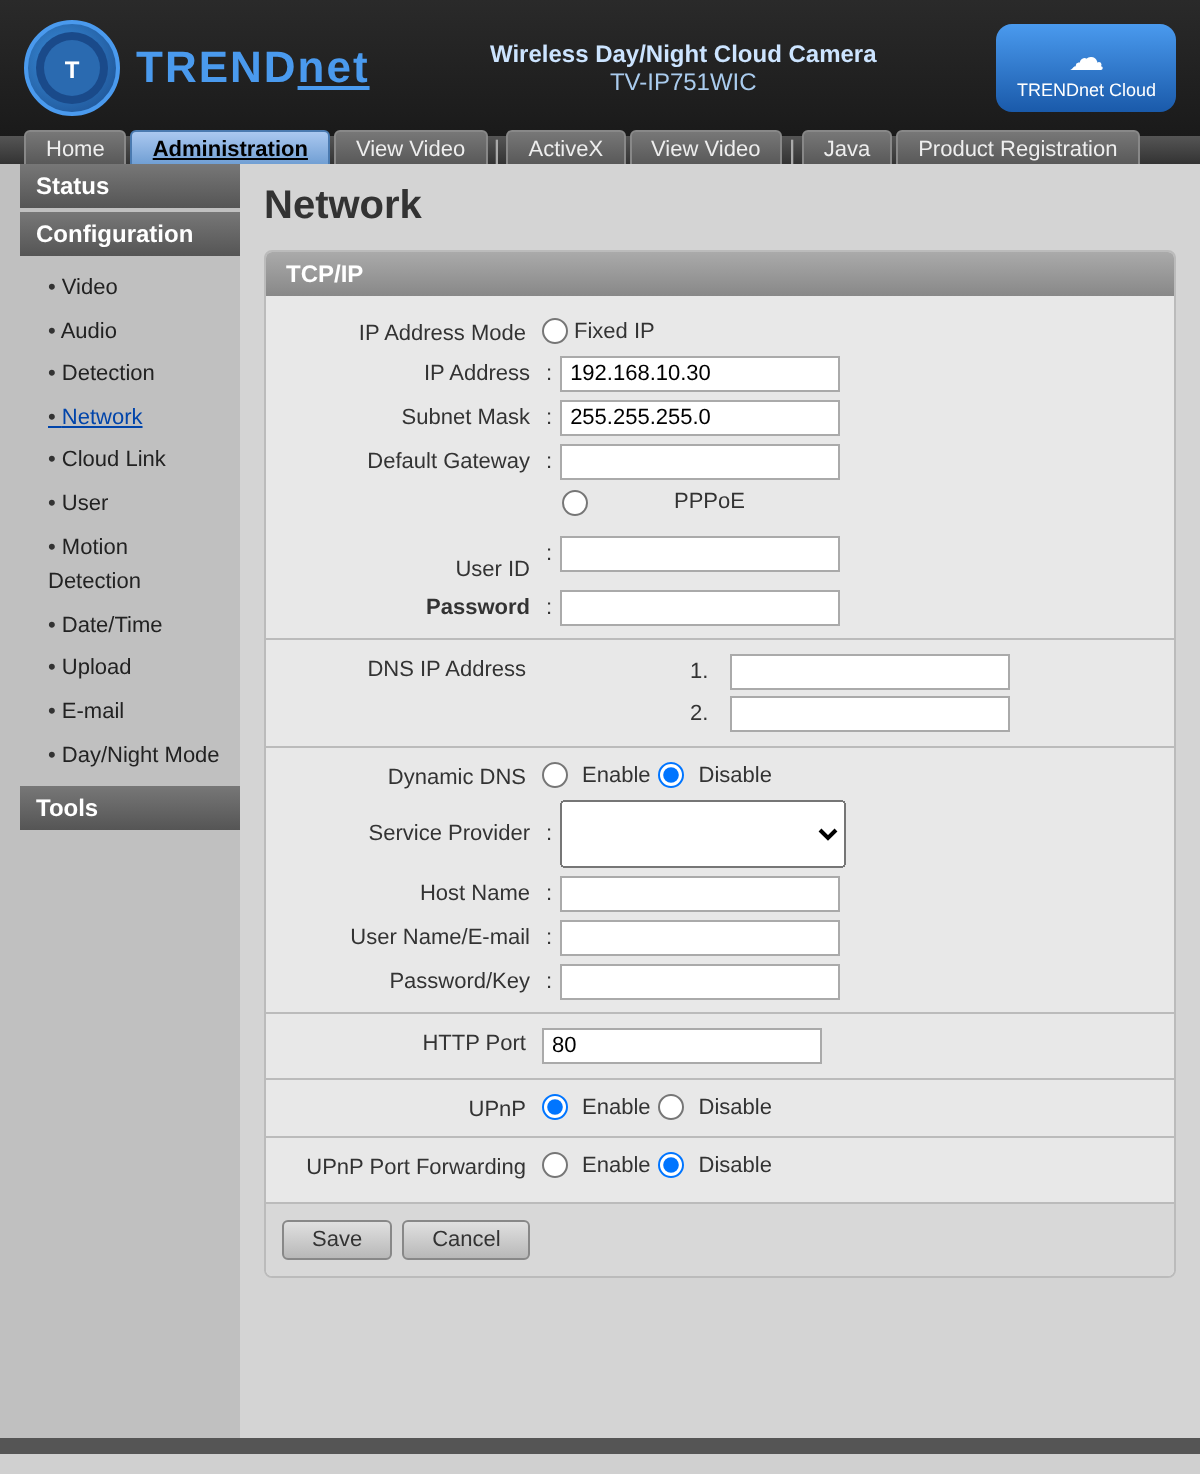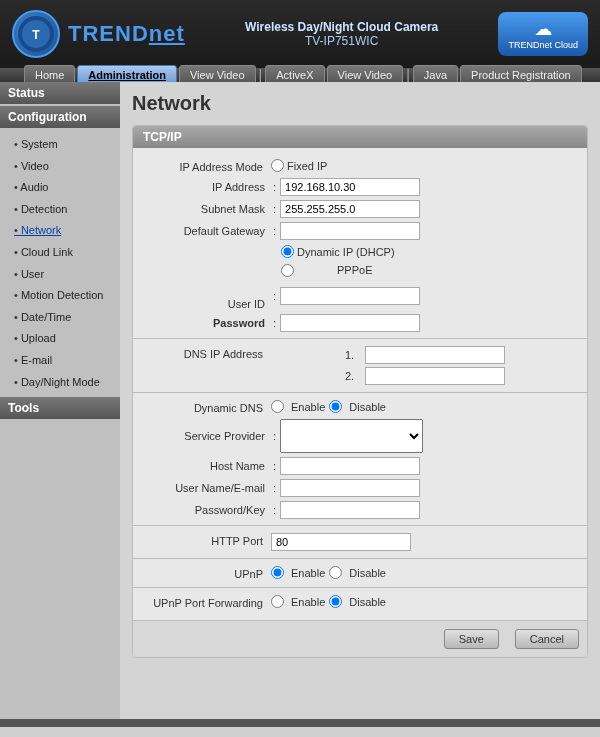--- a/index.html
+++ b/index.html
@@ -72,21 +72,21 @@
     .cloud-badge .cloud-icon {
       font-size: 18px;
       display: block;
     }
 
     
     .nav-bar {
       background: linear-gradient(180deg, #555, #333);
       display: flex;
       align-items: center;
-      padding: 4px 24px;
+      padding: 4px 12px;
       gap: 2px;
       height: 14px;
     }
     .nav-btn {
       background: linear-gradient(180deg, #777, #555);
       color: #eee;
       border: 1px solid #888;
       border-radius: 3px;
       padding: 3px 10px;
       font-size: 11px;
@@ -111,20 +111,21 @@
       display: flex;
       background: #c8c8c8;
       min-height: 637px;
     }
 
     
     .sidebar {
       width: 120px;
       flex-shrink: 0;
       background: #c0c0c0;
+      padding-left: 10px;
     }
     .sidebar-section {
       background: linear-gradient(180deg, #777, #555);
       color: white;
       padding: 4px 8px;
       font-size: 12px;
       font-weight: bold;
       margin-bottom: 2px;
     }
     .sidebar-items {
@@ -238,22 +239,22 @@
       font-size: 15px;
       height: 18px;
       padding: 16px 2px;
     }
     .section-divider {
       border-top: 1px solid #bbb;
       margin: 4px 0;
     }
     .button-row {
       display: flex;
-      justify-content: flex-end;
-      gap: 16px;
+      justify-content: flex-start;
+      gap: 5px;
       padding: 8px;
       background: #d8d8d8;
       border-top: 1px solid #bbb;
     }
     .btn-save, .btn-cancel {
       padding: 3px 14px;
       font-size: 11px;
       border: 1px solid #888;
       border-radius: 3px;
       cursor: pointer;
@@ -317,21 +318,20 @@
   <button class="nav-btn">Java</button>
   <button class="nav-btn">Product Registration</button>
 </div>
 
 <div class="main-layout">
 
   <div class="sidebar">
     <div class="sidebar-section">Status</div>
     <div class="sidebar-section">Configuration</div>
     <div class="sidebar-items">
-      <div class="sidebar-item">System</div>
       <div class="sidebar-item">Video</div>
       <div class="sidebar-item">Audio</div>
       <div class="sidebar-item">Detection</div>
       <div class="sidebar-item underline">Network</div>
       <div class="sidebar-item">Cloud Link</div>
       <div class="sidebar-item">User</div>
       <div class="sidebar-item">Motion Detection</div>
       <div class="sidebar-item">Date/Time</div>
       <div class="sidebar-item">Upload</div>
       <div class="sidebar-item">E-mail</div>
@@ -369,26 +369,20 @@
           <span class="colon">:</span>
           <input type="text" class="ip-input" value="255.255.255.0" style="">
         </div>
 
         <div class="indent-row">
           <div class="indent-label" style="width:110px;">Default Gateway</div>
           <span class="colon">:</span>
           <input type="text" class="ip-input" style="">
         </div>
 
-        <div class="form-row" style="padding-left:148px;">
-          <div style="display:flex;align-items:center;">
-            <input type="radio" name="ip_mode" id="dynamic_ip" checked="" style="">
-            <label class="radio-label" for="dynamic_ip">Dynamic IP (DHCP)</label>
-          </div>
-        </div>
 
         <div class="form-row" style="padding-left:148px;">
           <div style="display:flex;align-items:flex-start;width:100%;gap:40px;">
             <input type="radio" name="ip_mode" id="pppoe" style="">
             <label class="radio-label" for="pppoe">PPPoE</label>
           </div>
         </div>
 
         <div class="indent-row">
           <div class="indent-label" style="width:110px;margin-top:16px;">User ID</div>

